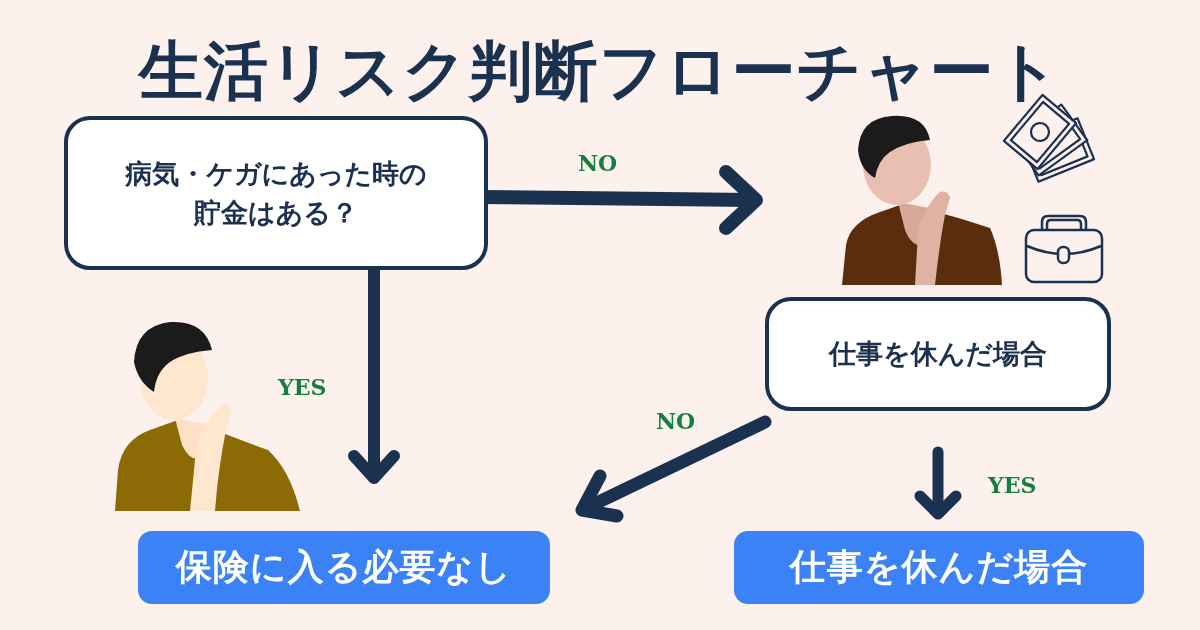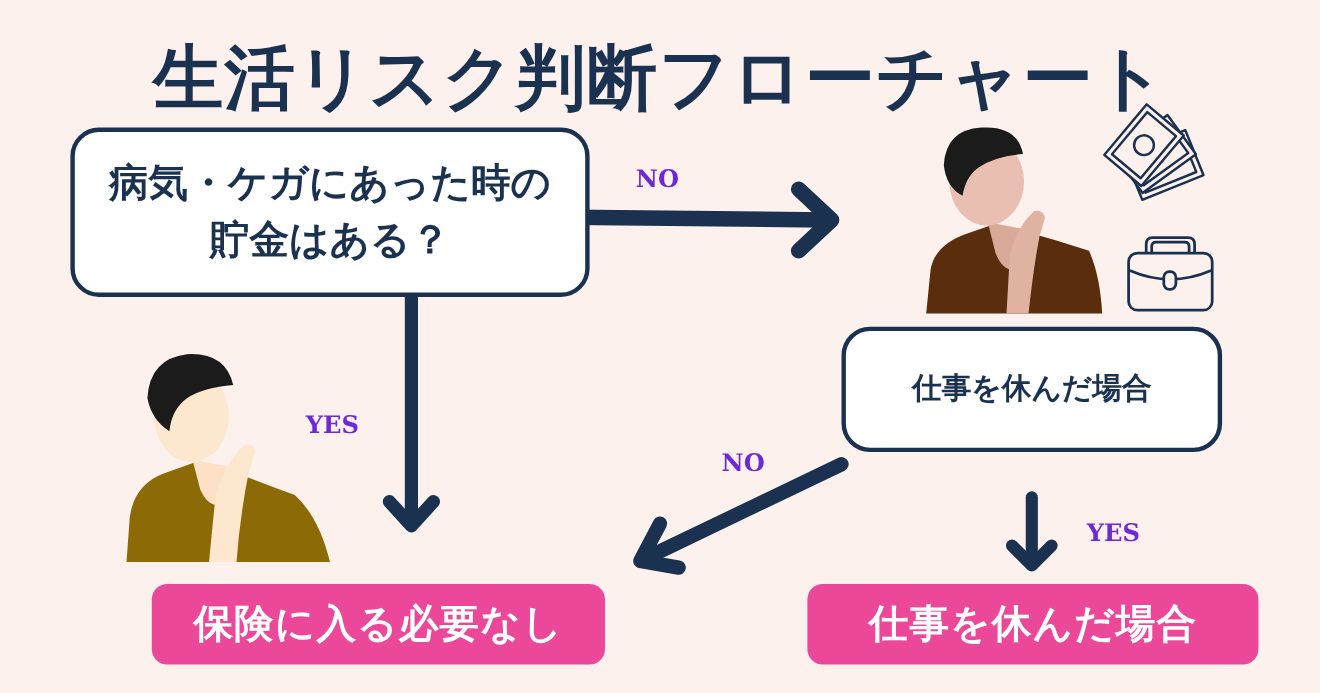--- a/index.html
+++ b/index.html
@@ -13,31 +13,31 @@
     .abs { position: absolute; }
     .title {
       left: 0; top: 28px; width: 1200px; text-align: center;
       font-size: 64px; font-weight: bold; color: #1b3150; letter-spacing: 1px;
     }
     .qbox {
       background: #ffffff; border: 4px solid #1b3150; border-radius: 26px;
       box-sizing: border-box; display: flex; align-items: center; justify-content: center;
       text-align: center; font-weight: bold; color: #1b3150; line-height: 1.45;
     }
-    .q1 { left: 64px; top: 116px; width: 472px; height: 154px; font-size: 36px; }
+    .q1 { left: 64px; top: 116px; width: 424px; height: 154px; font-size: 27px; }
     .q2 { left: 765px; top: 297px; width: 346px; height: 114px; font-size: 27px; }
     .result {
-      background: #ec4899; color: #ffffff; border-radius: 14px;
+      background: #3b82f6; color: #ffffff; border-radius: 14px;
       display: flex; align-items: center; justify-content: center;
       font-weight: bold; font-size: 36px; letter-spacing: 1px;
     }
     .r1 { left: 138px; top: 531px; width: 412px; height: 73px; }
     .r2 { left: 734px; top: 531px; width: 410px; height: 73px; }
     .label {
-      font-family: "DejaVu Serif", serif; font-weight: bold; font-size: 22px; color: #6d28d9;
+      font-family: "DejaVu Serif", serif; font-weight: bold; font-size: 22px; color: #15803d;
     }
     svg.overlay { position: absolute; left: 0; top: 0; }
   </style>
 </head>
 <body>
 
 <div class="abs title">生活リスク判断フローチャート</div>
 
 <svg class="overlay" width="1200" height="630" viewBox="0 0 1200 630">
 

